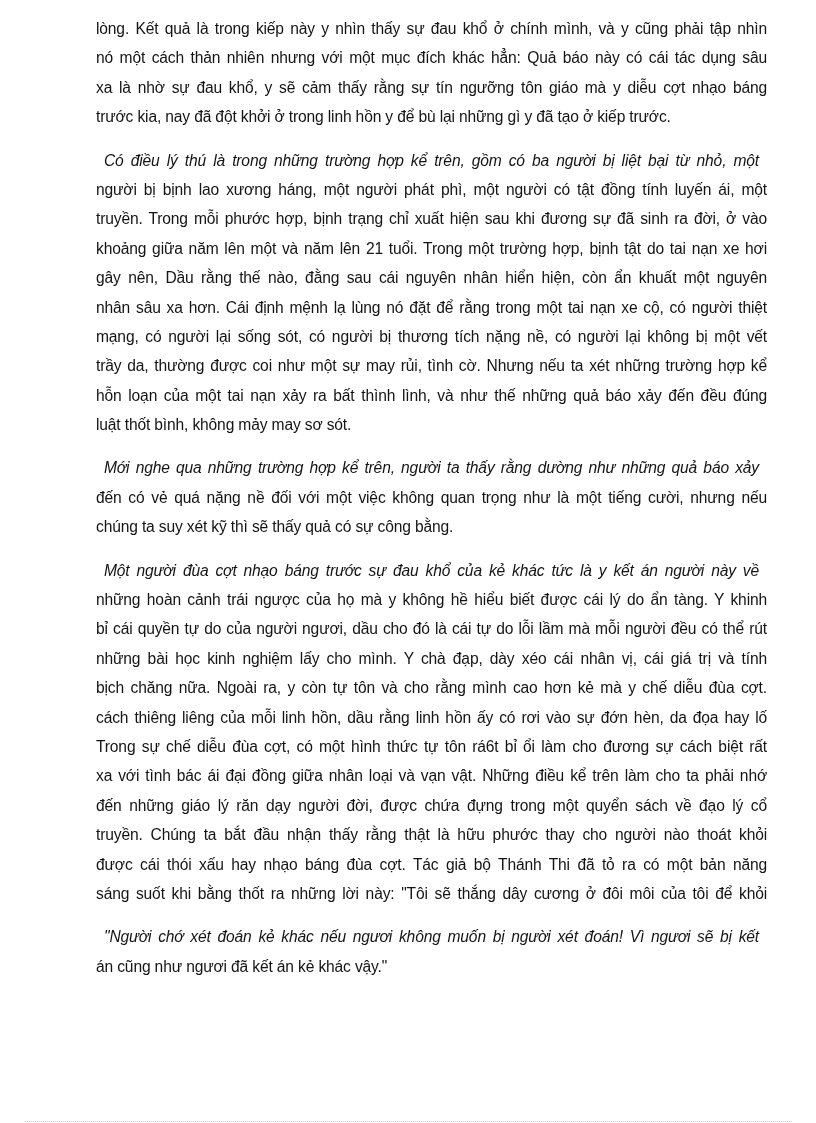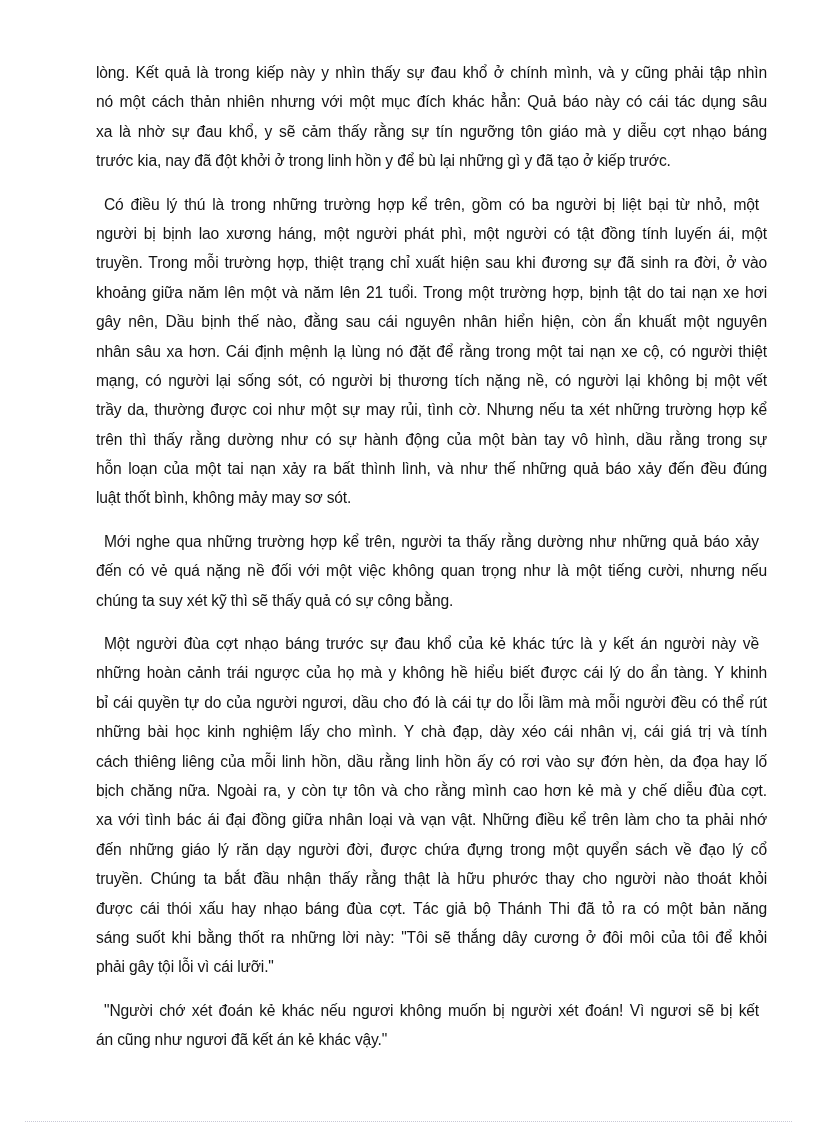--- a/index.html
+++ b/index.html
@@ -33,28 +33,28 @@
     text-align-last: justify;
     white-space: nowrap;
     overflow: visible;
     letter-spacing: -0.15px;
   }
   .line.last {
     text-align-last: left;
   }
   .line.indent {
     padding-left: 8px;
+    font-style: italic;
   }
   .line .t {
     display: inline-block;
     width: 100%;
     white-space: normal;
     text-align: justify;
     text-align-last: inherit;
-    margin-top: 44px;
   }
   .line.indent .t {
     width: calc(100% - 8px);
   }
   .footer-rule {
     position: absolute;
     left: 25px;
     right: 24px;
     top: 1121px;
     height: 0;
@@ -69,50 +69,49 @@
   <div class="para">
     <span class="line"><span class="t">lòng. Kết quả là trong kiếp này y nhìn  thấy sự đau khổ ở chính  mình,  và y cũng phải tập nhìn</span></span>
     <span class="line"><span class="t">nó một cách thản nhiên nhưng với một mục đích khác hẳn: Quả báo này có cái tác dụng sâu</span></span>
     <span class="line"><span class="t">xa là nhờ sự đau khổ, y sẽ cảm thấy rằng sự tín  ngưỡng tôn giáo mà y diễu cợt nhạo báng</span></span>
     <span class="line last"><span class="t">trước kia, nay đã đột khởi ở trong linh hồn y để bù lại những gì y đã tạo ở kiếp trước.</span></span>
   </div>
 
   <div class="para">
     <span class="line indent"><span class="t">Có điều lý thú là trong những trường hợp kể trên, gồm có ba người bị liệt bại từ nhỏ, một</span></span>
     <span class="line"><span class="t">người bị bịnh lao xương háng, một người phát phì, một người có tật đồng tính  luyến  ái, một</span></span>
-    <span class="line"><span class="t">truyền.  Trong mỗi trường hợp, thiệt trạng chỉ xuất hiện sau khi đương sự đã sinh ra đời, ở vào</span></span>
+    <span class="line"><span class="t">truyền.  Trong mỗi phước hợp, bịnh trạng chỉ xuất hiện sau khi đương sự đã sinh ra đời, ở vào</span></span>
     <span class="line"><span class="t">khoảng giữa năm lên một và năm lên 21 tuổi. Trong một trường hợp, bịnh tật do tai nạn xe hơi</span></span>
-    <span class="line"><span class="t">gây nên, Dầu bịnh thế nào, đằng sau cái nguyên  nhân  hiển hiện, còn ẩn khuất một nguyên</span></span>
+    <span class="line"><span class="t">gây nên, Dầu rằng thế nào, đằng sau cái nguyên  nhân  hiển hiện, còn ẩn khuất một nguyên</span></span>
     <span class="line"><span class="t">nhân sâu xa hơn. Cái định mệnh lạ lùng nó đặt để rằng trong một tai nạn xe cộ, có người thiệt</span></span>
     <span class="line"><span class="t">mạng, có người lại sống sót, có người bị thương tích  nặng nề, có người lại không bị một vết</span></span>
     <span class="line"><span class="t">trầy da, thường được coi như một sự may rủi, tình  cờ. Nhưng nếu ta xét những trường hợp kể</span></span>
-    <span class="line"><span class="t">trên thì thấy rằng dường như có sự hành động của một bàn tay vô hình,  dầu rằng trong sự</span></span>
     <span class="line"><span class="t">hỗn loạn của một tai nạn xảy ra bất thình  lình,  và như thế những quả báo xảy đến đều đúng</span></span>
     <span class="line last"><span class="t">luật thốt bình,  không mảy may sơ sót.</span></span>
   </div>
 
   <div class="para">
     <span class="line indent"><span class="t">Mới nghe qua những trường hợp kể trên, người ta thấy rằng dường như những quả báo xảy</span></span>
     <span class="line"><span class="t">đến có vẻ quá nặng nề đối với một việc không quan trọng như là một tiếng cười, nhưng  nếu</span></span>
     <span class="line last"><span class="t">chúng ta suy xét kỹ thì  sẽ thấy quả có sự công bằng.</span></span>
   </div>
 
   <div class="para">
     <span class="line indent"><span class="t">Một người đùa cợt nhạo báng trước sự đau khổ của kẻ khác tức là y kết án người này về</span></span>
     <span class="line"><span class="t">những  hoàn cảnh trái ngược của họ mà y không hề hiểu biết được cái lý do ẩn tàng. Y khinh</span></span>
     <span class="line"><span class="t">bỉ cái quyền tự do của người ngươi, dầu cho đó là cái tự do lỗi lầm mà mỗi người đều có thể rút</span></span>
     <span class="line"><span class="t">những bài học kinh nghiệm lấy cho mình.  Y chà đạp, dày xéo cái nhân vị, cái giá trị và tính</span></span>
+    <span class="line"><span class="t">bịch chăng nữa. Ngoài ra, y còn tự tôn và cho rằng mình  cao hơn kẻ mà y chế diễu đùa cợt.</span></span>
     <span class="line"><span class="t">cách thiêng liêng của mỗi linh hồn, dầu rằng linh hồn ấy có rơi vào sự đớn hèn,  da đọa hay lố</span></span>
-    <span class="line"><span class="t">bịch chăng nữa. Ngoài ra, y còn tự tôn và cho rằng mình  cao hơn kẻ mà y chế diễu đùa cợt.</span></span>
+    <span class="line"><span class="t">Trong sự chế diễu đùa cợt, có một hình  thức tự tôn rá6t bỉ ổi làm cho đương sự cách biệt rất</span></span>
     <span class="line"><span class="t">xa với tình  bác ái đại đồng giữa nhân  loại và vạn vật. Những điều kể trên làm cho ta phải nhớ</span></span>
     <span class="line"><span class="t">đến những  giáo lý răn dạy người đời, được chứa đựng trong một quyển  sách về đạo lý cổ</span></span>
     <span class="line"><span class="t">truyền.  Chúng ta bắt đầu nhận thấy rằng thật là hữu phước thay cho người nào thoát khỏi</span></span>
     <span class="line"><span class="t">được cái thói xấu hay nhạo báng đùa cợt. Tác giả bộ Thánh  Thi  đã tỏ ra có một bản năng</span></span>
     <span class="line"><span class="t">sáng suốt khi bằng thốt ra những  lời này: "Tôi sẽ thắng dây cương ở đôi môi của tôi để khỏi</span></span>
-    <span class="line last"><span class="t">phải gây tội lỗi vì cái lưỡi."</span></span>
   </div>
 
   <div class="para">
     <span class="line indent"><span class="t"> "Người chớ xét đoán kẻ khác nếu ngươi không  muốn bị người xét đoán! Vì ngươi sẽ bị kết</span></span>
     <span class="line last"><span class="t">án cũng như ngươi đã kết án kẻ khác vậy."</span></span>
   </div>
 
 </div>
 
 <div class="footer-rule"></div>

